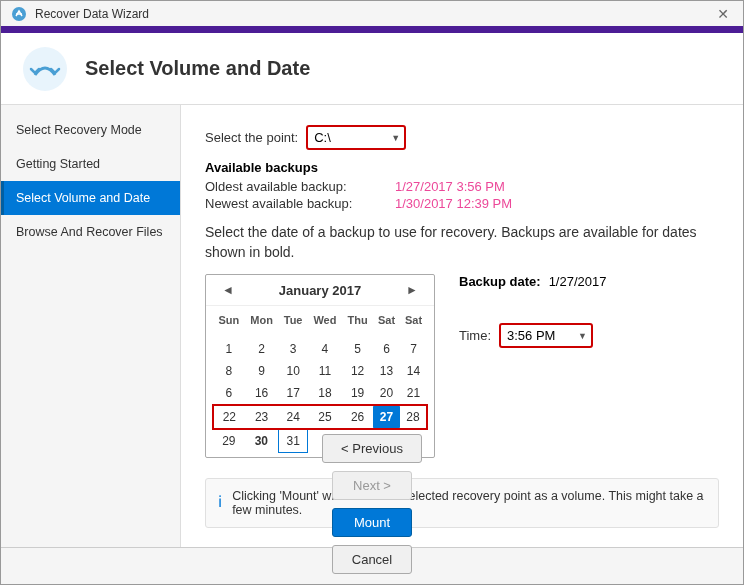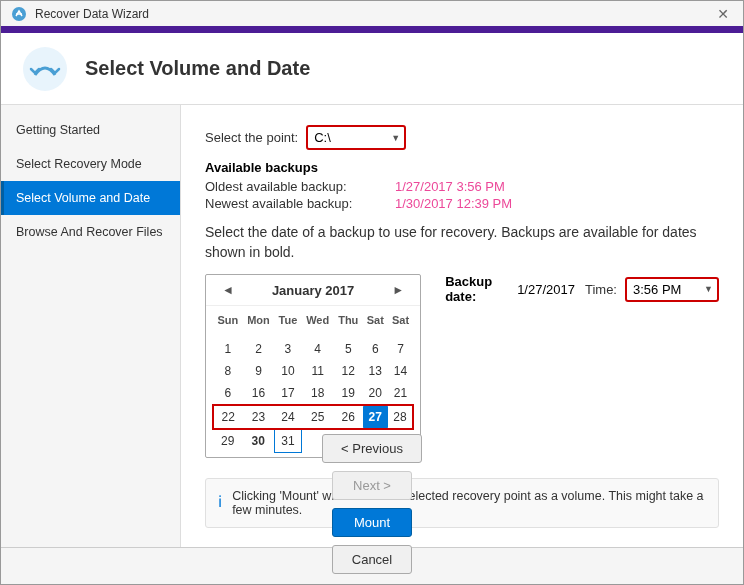--- a/index.html
+++ b/index.html
@@ -179,36 +179,37 @@
       color: #555;
       padding: 2px 6px;
     }
     .cal-month-year {
       font-size: 13px;
       font-weight: 600;
       color: #333;
     }
     .options-panel {
       display: flex;
-      flex-direction: row;
+      flex-direction: column;
       gap: 10px;
     }
     .backup-date-row {
       display: flex;
       align-items: center;
       gap: 8px;
       font-size: 13px;
     }
     .backup-date-label {
       font-weight: 600;
     }
     .time-row {
       display: flex;
       align-items: center;
       gap: 8px;
+      margin-top: 24px;
     }
     .time-label {
       font-size: 13px;
       color: #333;
     }
     .time-select-wrapper {
       position: relative;
       display: inline-block;
     }
     .time-select-wrapper::after {
@@ -347,24 +348,24 @@
       <path d="M18 24 L14 28 L10 24" stroke="#4a9fd4" stroke-width="2.5" fill="none" stroke-linecap="round"></path>
       <path d="M30 24 L34 28 L38 24" stroke="#4a9fd4" stroke-width="2.5" fill="none" stroke-linecap="round"></path>
     </svg>
     <h1 class="header-title">Select Volume and Date</h1>
   </div>
 
   <div class="content">
 
     <div class="sidebar">
       <div class="sidebar-item">
+        <span>Select Recovery Mode</span>
+      </div>
+      <div class="sidebar-item">
         <span>Getting Started</span>
-      </div>
-      <div class="sidebar-item">
-        <span>Select Recovery Mode</span>
       </div>
       <div class="sidebar-item active">
         <span>Select Volume and Date</span>
       </div>
       <div class="sidebar-item">
         <span>Browse And Recover Files</span>
       </div>
     </div>
 
     <div class="main">

